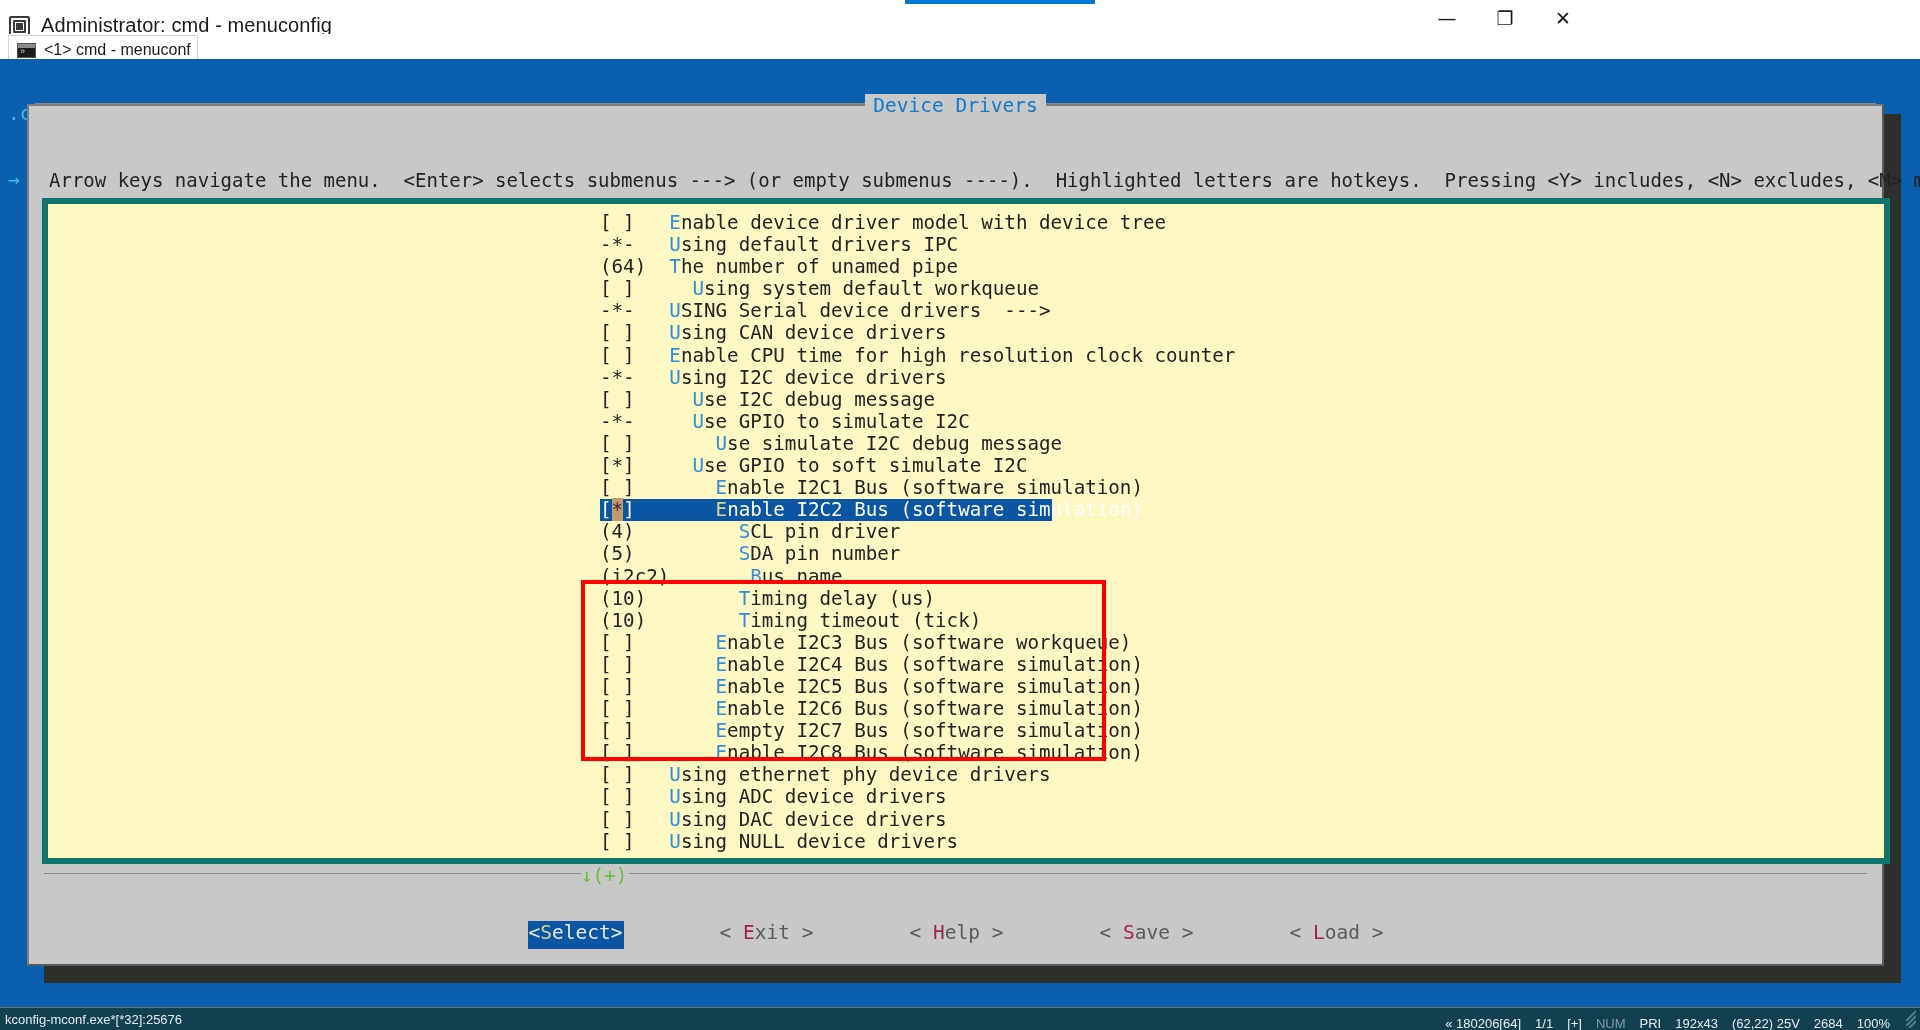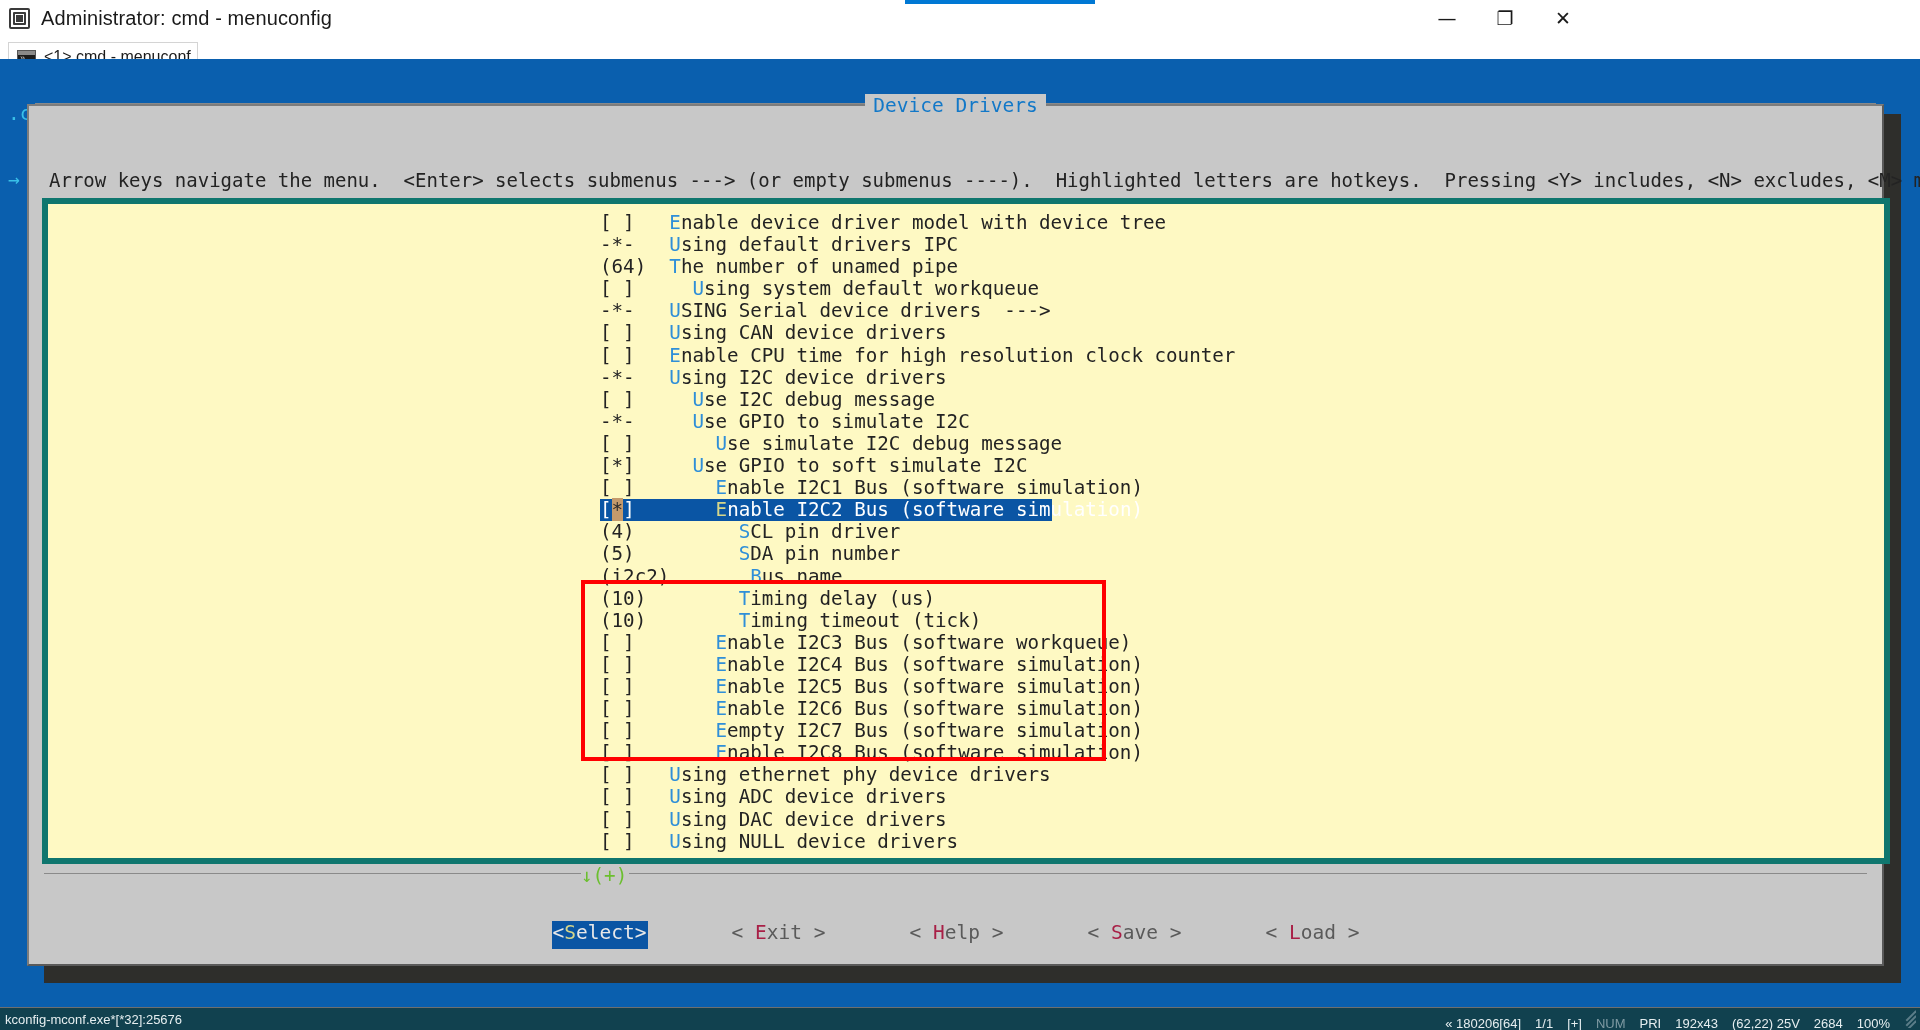--- a/index.html
+++ b/index.html
@@ -9,21 +9,21 @@
     background:#ffffff;
     font-family:"Liberation Sans", sans-serif;
     overflow:hidden;
     position:relative;
   }
 
   
   #titlebar{
     position:absolute; left:0; top:0; width:1592px; height:37px;
     background:#ffffff;
-    display:flex; align-items:center;
+    display:flex; align-items:flex-end;
   }
   #tb-accent{
     position:absolute; left:905px; top:0; width:190px; height:4px;
     background:#0078d4;
   }
   #tb-icon{
     margin-left:9px; width:21px; height:21px; flex:none;
     border:2px solid #3a3a3a; border-radius:2px;
     background:#ffffff; position:relative;
   }
@@ -44,21 +44,21 @@
     display:flex; align-items:center; justify-content:center;
     color:#1a1a1a;
   }
   #wb-min{ right:116px; }
   #wb-max{ right:58px; }
   #wb-close{ right:0px; }
   .wglyph{ font-size:19px; line-height:1; font-family:"DejaVu Sans", sans-serif; }
 
   
   #tabstrip{
-    position:absolute; left:0; top:41px; width:1752px; height:34px;
+    position:absolute; left:0; top:34px; width:1752px; height:34px;
     background:#ffffff;
     padding-left:8px;
   }
   #tab1{
     position:absolute; left:8px; top:1px; height:30px; width:190px;
     border:1px solid #d4d4d4; background:#ffffff;
     display:flex; align-items:center; padding-left:8px;
   }
   #tab1-icon{
     width:19px; height:15px; flex:none;
@@ -204,21 +204,21 @@
   #scrollind{
     position:absolute; left:552px; top:758px; font-size:19.2px;
     font-family:"DejaVu Sans Mono", monospace; color:#6bbf2f; white-space:pre;
   }
   #scroll-rule-l{ position:absolute; left:15px; top:767px; width:537px; height:1px; background:#8a8a8a; }
   #scroll-rule-r{ position:absolute; left:600px; top:767px; width:1238px; height:1px; background:#8a8a8a; }
 
   
   #buttons{
     position:absolute; left:0; right:0; top:815px; height:28px;
-    display:flex; justify-content:center; gap:0px;
+    display:flex; justify-content:center; gap:12px;
     font-family:"DejaVu Sans Mono", monospace; font-size:19.5px;
   }
   .btn{ white-space:pre; color:#5a5a5a; padding:0; margin:0 42px; }
   .btn .bhk{ color:#a81f46; }
   .btn.active{ background:#0a55a4; color:#e8e8e8; margin:0 42px; padding:0 1px; }
   .btn.active .bhk{ color:#d6d68a; }
 
   
   #redbox{
     position:absolute; left:552px; top:474px; width:525px; height:181px;

